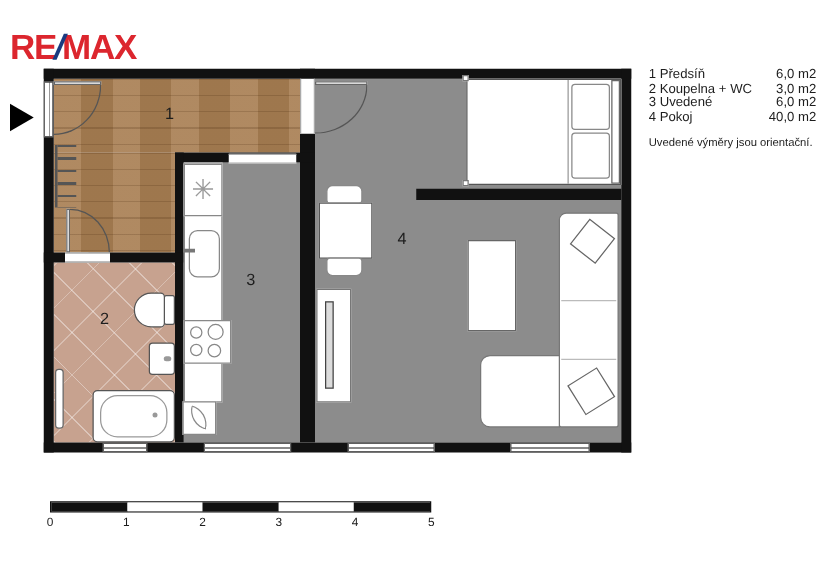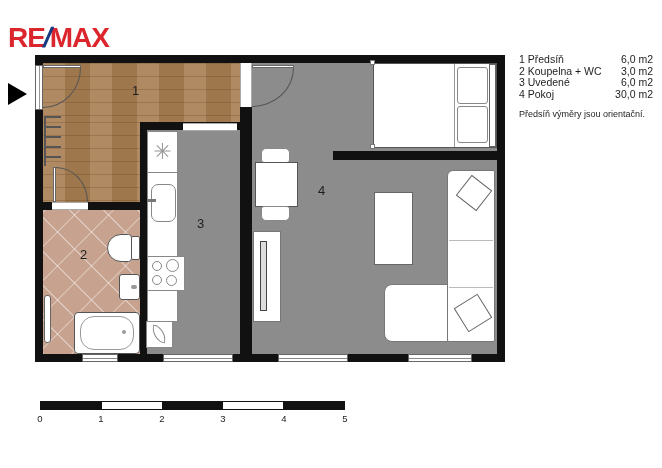--- a/index.html
+++ b/index.html
@@ -158,23 +158,23 @@
     <div class="lg-row">
       <span><span>2</span> <span>Koupelna + WC</span></span>
       <span>3,0 m2</span>
     </div>
     <div class="lg-row">
       <span><span>3</span> <span>Uvedené</span></span>
       <span>6,0 m2</span>
     </div>
     <div class="lg-row">
       <span><span>4</span> <span>Pokoj</span></span>
-      <span>30,0 m2</span>
+      <span>40,0 m2</span>
     </div>
-    <div class="lg-note">Předsíň výměry jsou orientační.</div>
+    <div class="lg-note">Uvedené výměry jsou orientační.</div>
   </div>
 
   <div class="abs scalebar">
     <div class="seg b"></div>
     <div class="seg w"></div>
     <div class="seg b"></div>
     <div class="seg w"></div>
     <div class="seg b"></div>
   </div>
   <span class="abs scale-label" style="left:40px">0</span>

